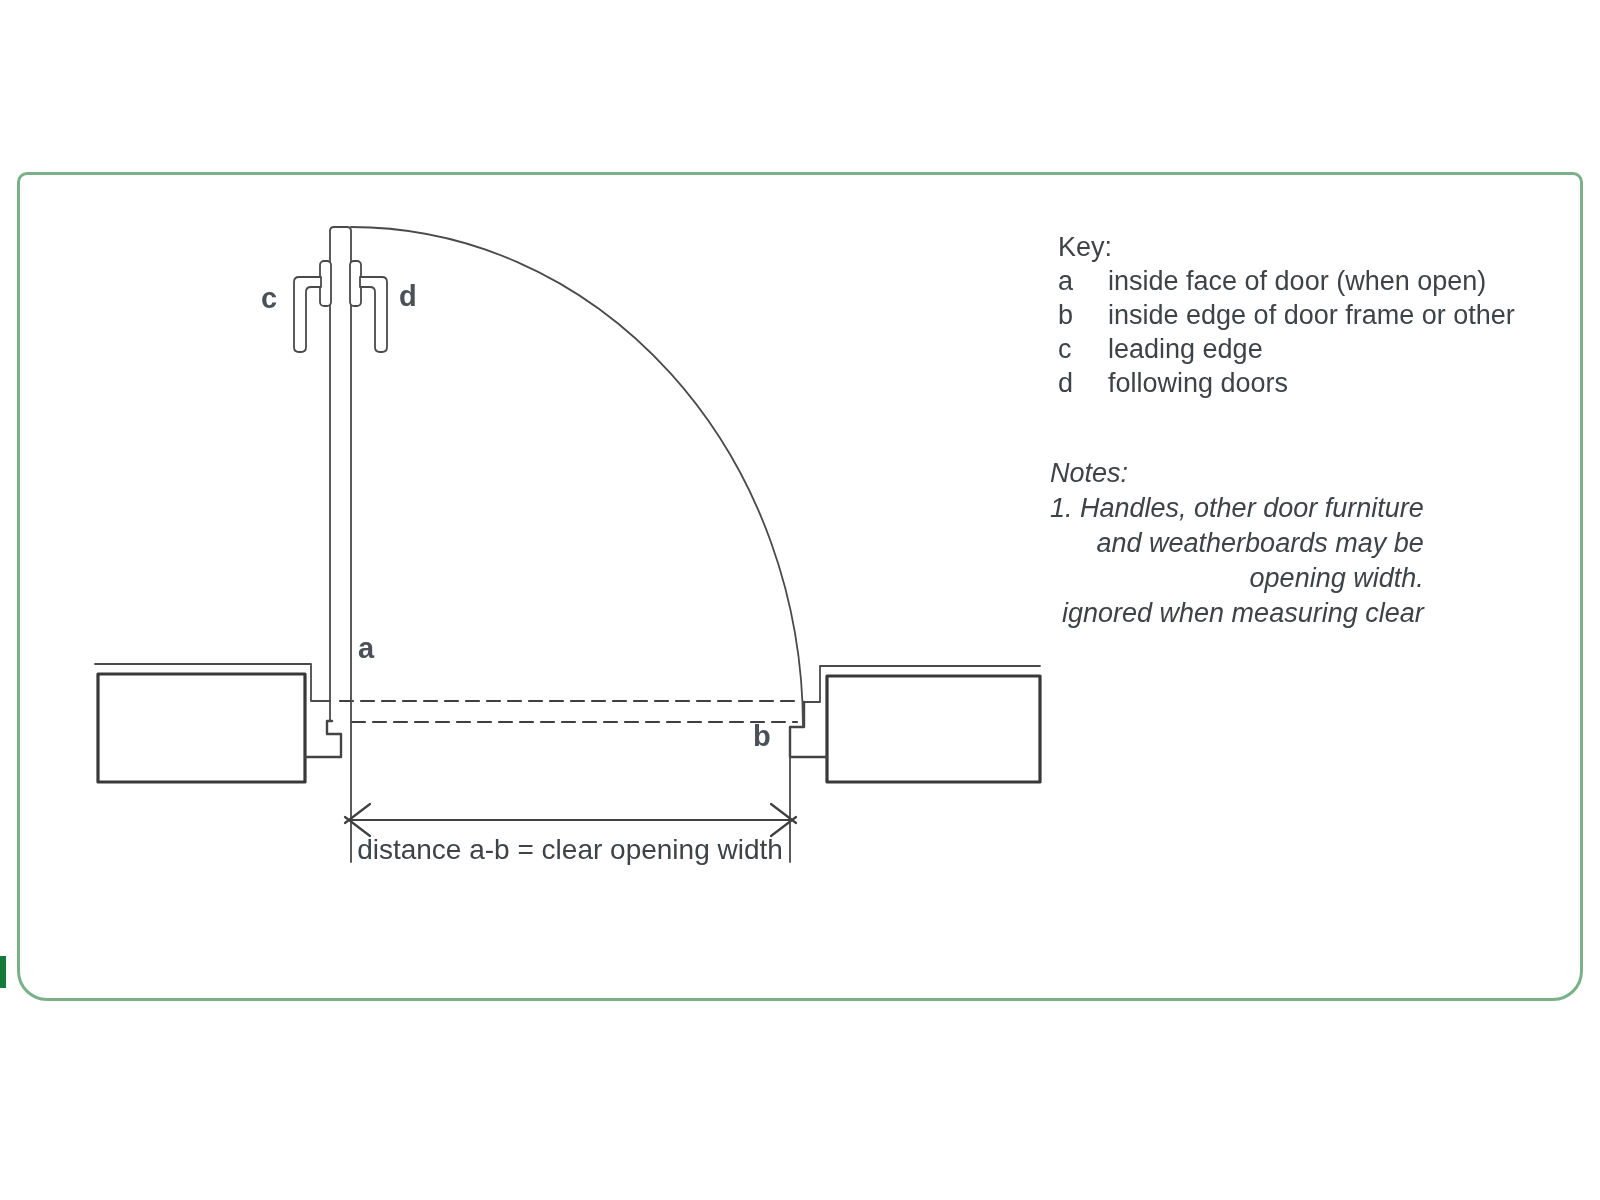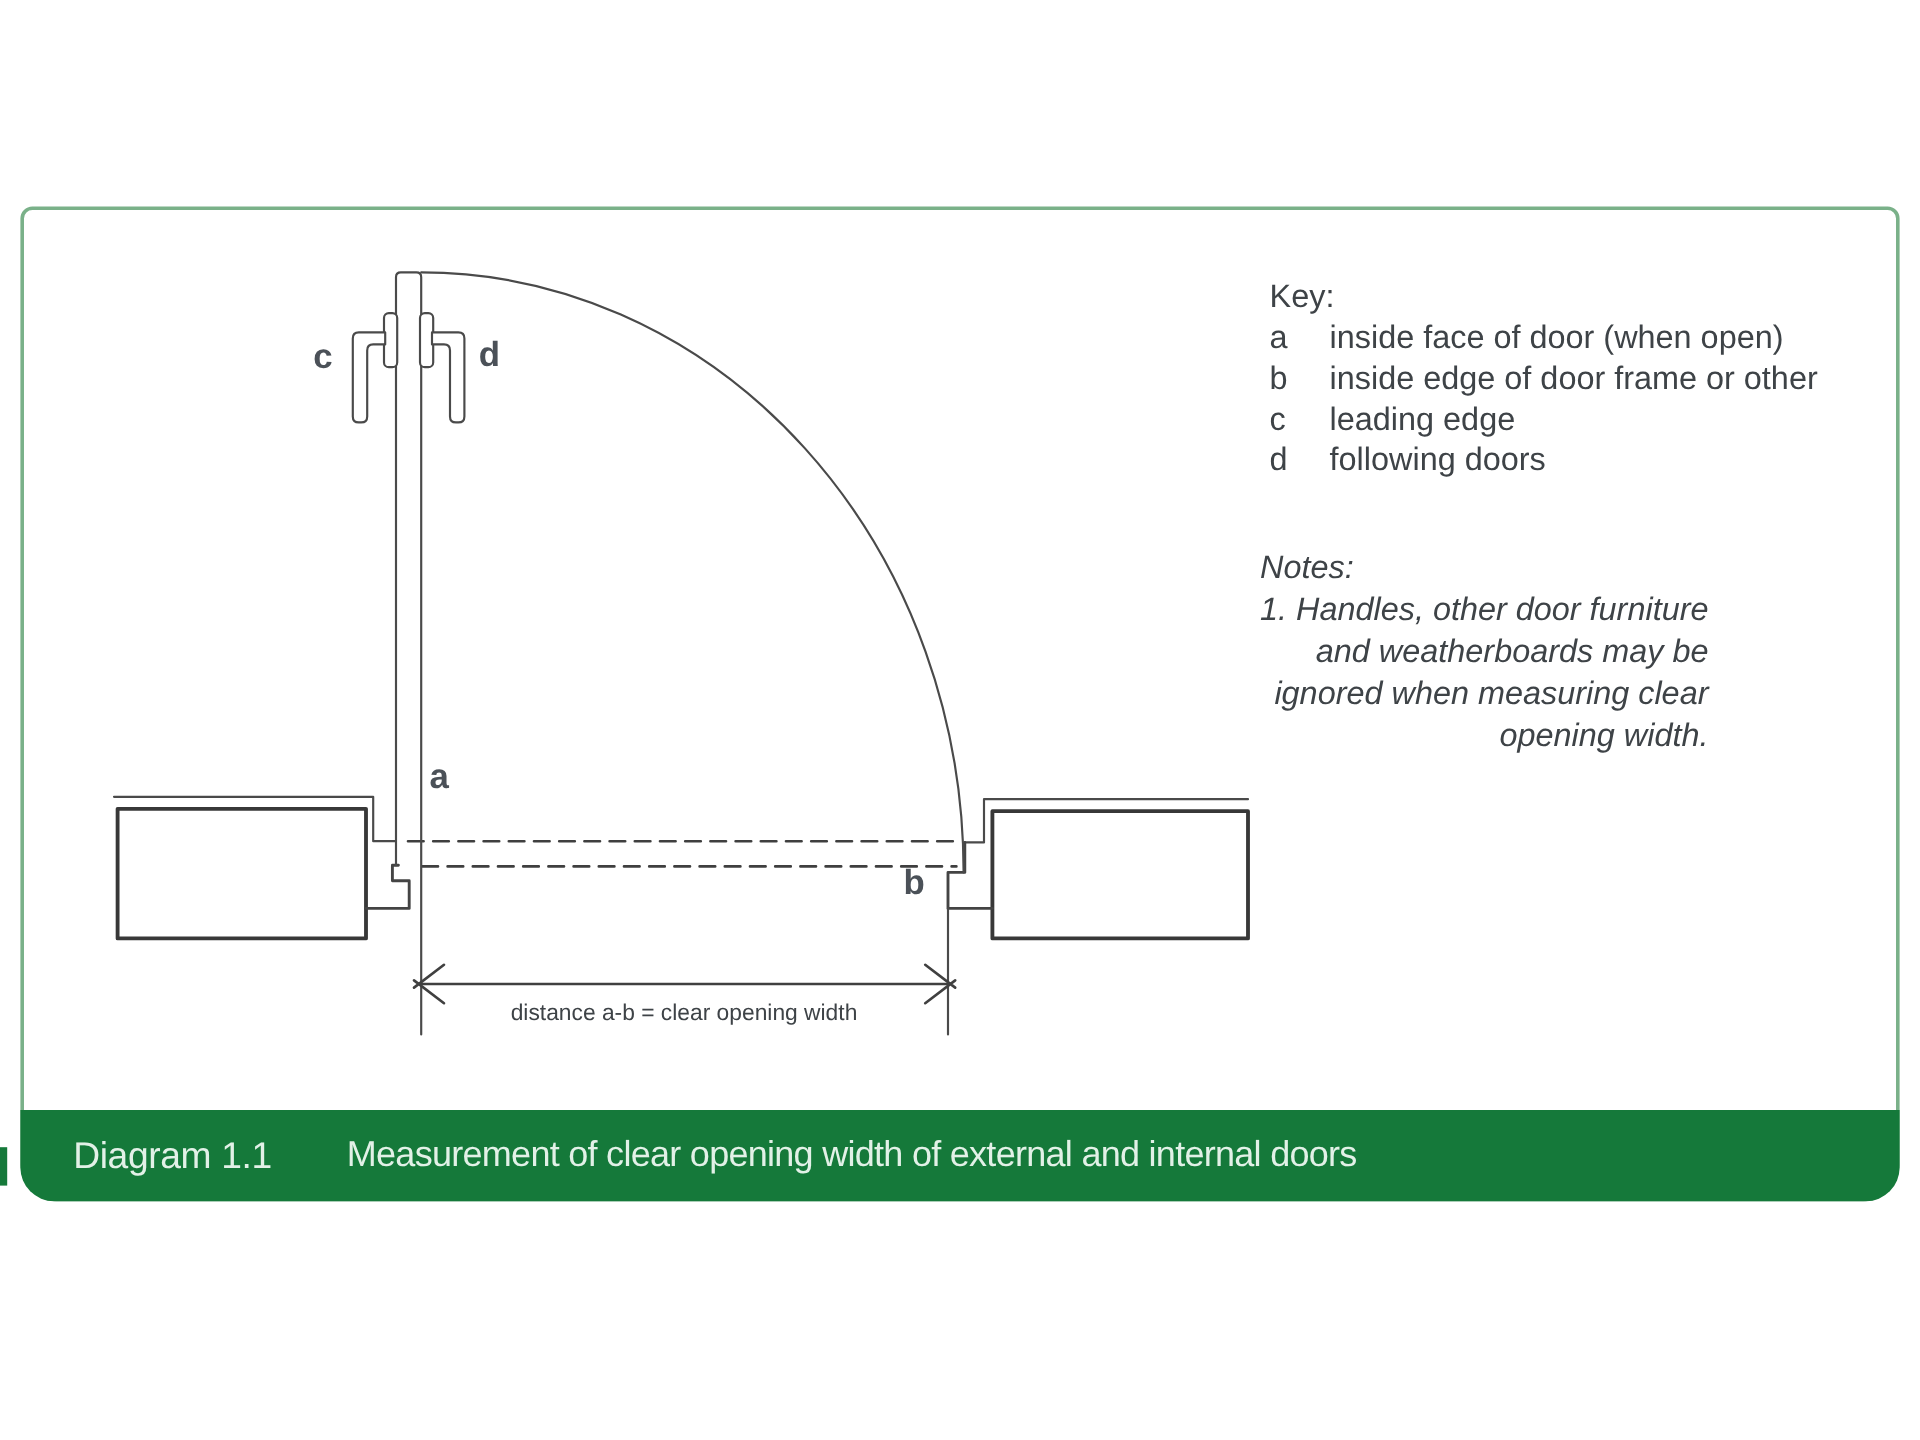--- a/index.html
+++ b/index.html
@@ -31,21 +31,21 @@
     position:absolute;left:0;top:956px;width:6px;height:32px;
     background:var(--banner_green,#15793a);
   }
   svg.drawing{position:absolute;left:0;top:0;}
   .dlabel{
     position:absolute;font-size:29px;font-weight:600;
     color:var(--label_color,#4b5158);line-height:1;
   }
   .dim-label{
     position:absolute;left:350px;top:834px;width:440px;text-align:center;
-    font-size:19px;color:var(--text_color,#3c4146);
+    font-size:28px;color:var(--text_color,#3c4146);
   }
   .key-block{position:absolute;left:1058px;top:230px;color:var(--text_color,#3e4347);}
   .key-heading{font-size:27px;line-height:34px;}
   .key-row{display:flex;font-size:27px;line-height:34px;}
   .key-letter{width:50px;flex:0 0 50px;}
   .notes-block{position:absolute;left:1050px;top:456px;color:var(--text_color,#3e4347);font-style:italic;}
   .notes-heading{font-size:27px;line-height:35px;}
   .note-line{font-size:27px;line-height:35px;text-align:right;}
 </style>
 </head>
@@ -107,24 +107,20 @@
     <div class="key-row">
       <span class="key-letter">d</span>
       <span class="key-text">following doors</span>
     </div>
   </div>
 
   <div class="notes-block">
     <div class="notes-heading">Notes:</div>
     <div class="note-line">1. Handles, other door furniture</div>
     <div class="note-line">and weatherboards may be</div>
+    <div class="note-line">opening width.</div>
     <div class="note-line">ignored when measuring clear</div>
-    <div class="note-line">opening width.</div>
   </div>
 
-  <div class="caption-banner">
-    <span class="num">Diagram 1.1</span>
-    <span class="ttl">Measurement of clear opening width of external and internal doors</span>
-  </div>
 
   <div class="green-sliver"></div>
 
 </div>
 
 </body></html>

